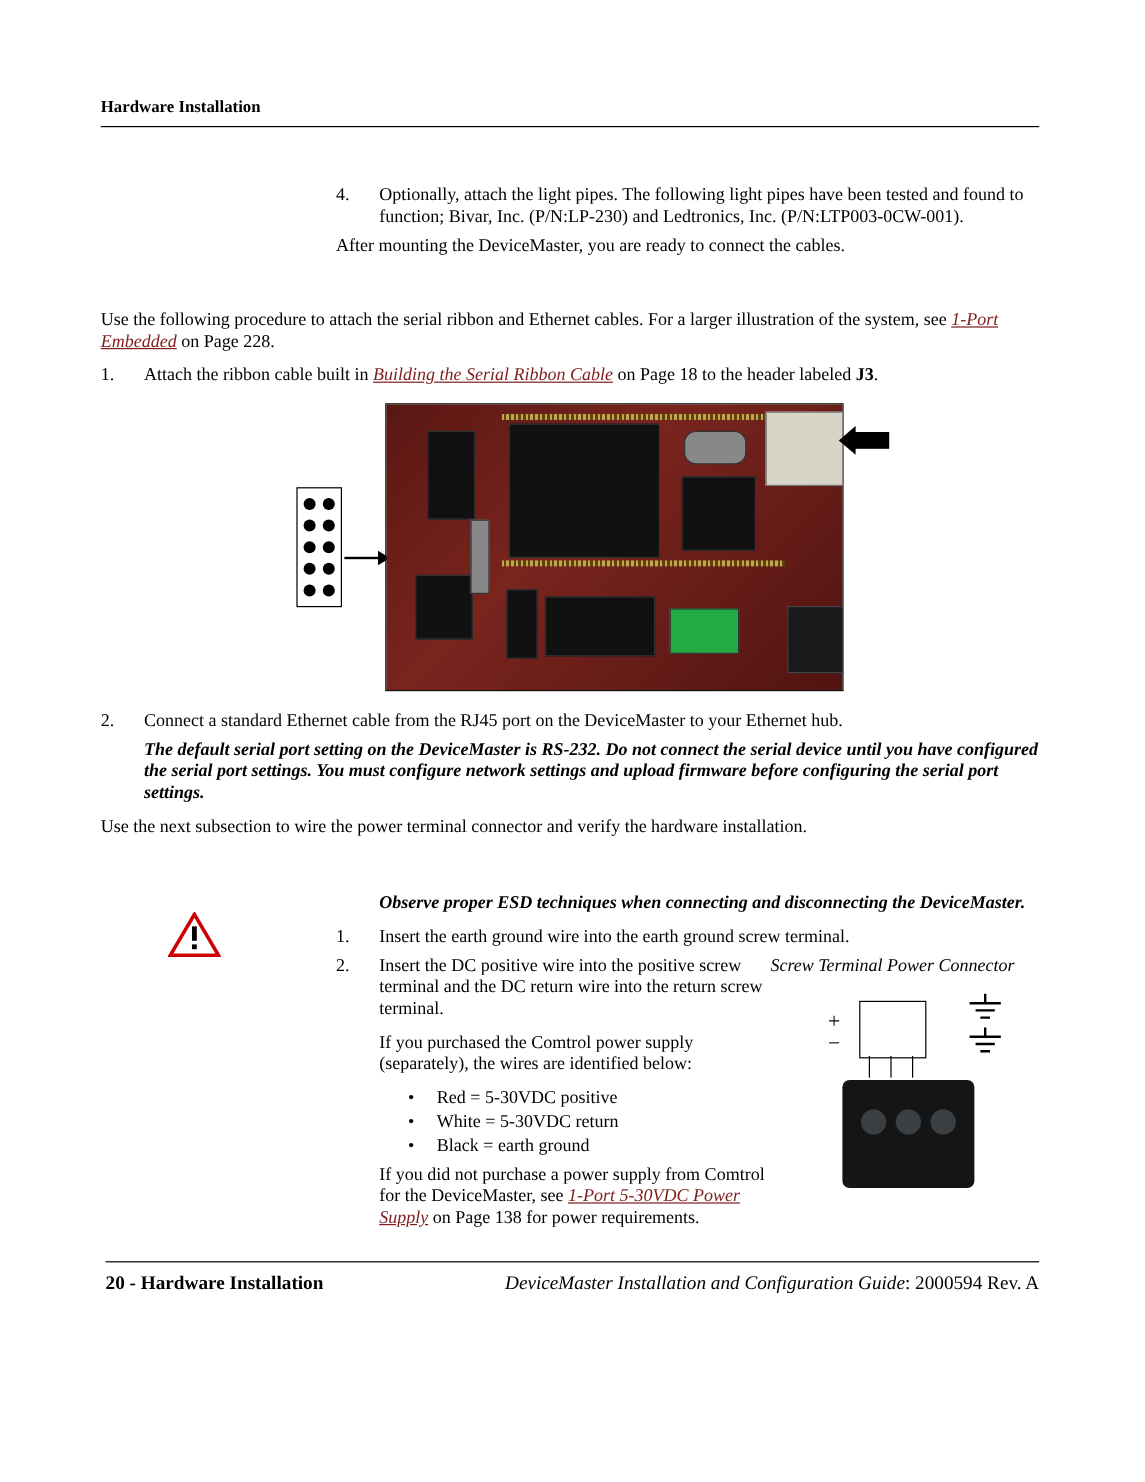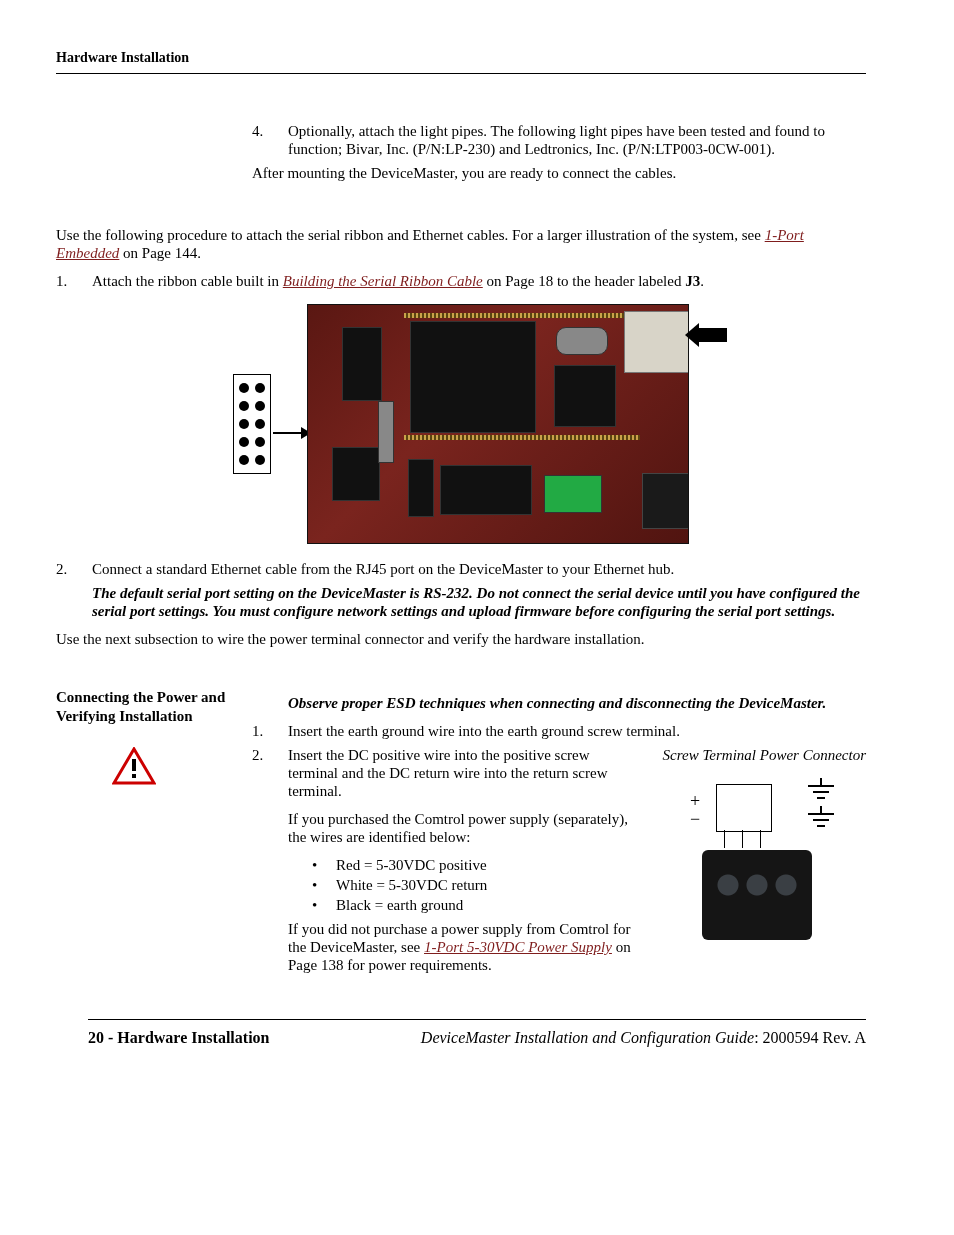--- a/index.html
+++ b/index.html
@@ -7,23 +7,24 @@
     background: #ffffff;
     margin: 0;
     padding: 0;
     color: #000;
   }
   .page {
     width: 954px;
     height: 1093px;
     position: relative;
     box-sizing: border-box;
-    padding: 50px 88px 50px 56px;
+    padding: 50px 88px 50px 84px;
     font-size: 15px;
     line-height: 1.2;
+    margin-top: 32px;
   }
   .running-head {
     font-weight: bold;
     font-size: 14px;
     padding-bottom: 6px;
     border-bottom: 1px solid #000;
     margin-bottom: 48px;
   }
   .cols {
     display: flex;
@@ -142,21 +143,21 @@
     display:flex; gap:14px; margin:2px 0;
     padding-left: 24px;
   }
   .bullet-dot { width:10px; }
   .two-col-step {
     display:flex; align-items:flex-start;
   }
   .two-col-left { flex:1; }
   .two-col-right {
     width: 224px;
-    text-align:right;
+    text-align:left;
   }
   .screw-caption {
     font-style: italic;
     margin-bottom: 8px;
     font-size: 15px;
   }
   .screw-diagram {
     height: 170px;
     position: relative;
     margin: 0 auto;
@@ -206,21 +207,21 @@
         <div class="ol-num">4.</div>
         <div class="ol-body">Optionally, attach the light pipes. The following light pipes have been tested and found to function; Bivar, Inc. (P/N:LP-230) and Ledtronics, Inc. (P/N:LTP003-0CW-001).</div>
       </div>
       <div class="para">After mounting the DeviceMaster, you are ready to connect the cables.</div>
     </div>
   </div>
 
   <div class="cols" style="margin-bottom:30px;">
     <div class="main">
       <div class="para">
-        <span>Use the following procedure to attach the serial ribbon and Ethernet cables. For a larger illustration of the system, see </span><span class="link">1-Port Embedded</span><span> on Page 144.</span>
+        <span>Use the following procedure to attach the serial ribbon and Ethernet cables. For a larger illustration of the system, see </span><span class="link">1-Port Embedded</span><span> on Page 228.</span>
       </div>
       <div class="ol-item">
         <div class="ol-num">1.</div>
         <div class="ol-body">
           <span>Attach the ribbon cable built in </span><span class="link">Building the Serial Ribbon Cable</span><span> on Page 18 to the header labeled </span><b>J3</b><span>.</span>
         </div>
       </div>
 
       <div class="figure">
         <div class="header-pins">
@@ -272,21 +273,20 @@
       </div>
 
       <div class="para italic-bold" style="margin-left:36px;">The default serial port setting on the DeviceMaster is RS-232. Do not connect the serial device until you have configured the serial port settings. You must configure network settings and upload firmware before configuring the serial port settings.</div>
 
       <div class="para">Use the next subsection to wire the power terminal connector and verify the hardware installation.</div>
     </div>
   </div>
 
   <div class="cols">
     <div class="side">
-      <div class="side-heading">Connecting the Power and Verifying Installation</div>
       <div style="height:14px;"></div>
       <div class="warning-icon" style="margin-left:56px; margin-top:8px;">
         <svg viewBox="0 0 44 38">
             <path d="M22 2 L42 36 L2 36 Z" fill="none" stroke="#cc0000" stroke-width="3"></path>
             <rect x="20" y="12" width="4" height="12" fill="#000"></rect>
             <rect x="20" y="27" width="4" height="4" fill="#000"></rect>
           </svg>
       </div>
     </div>
     <div class="main">

